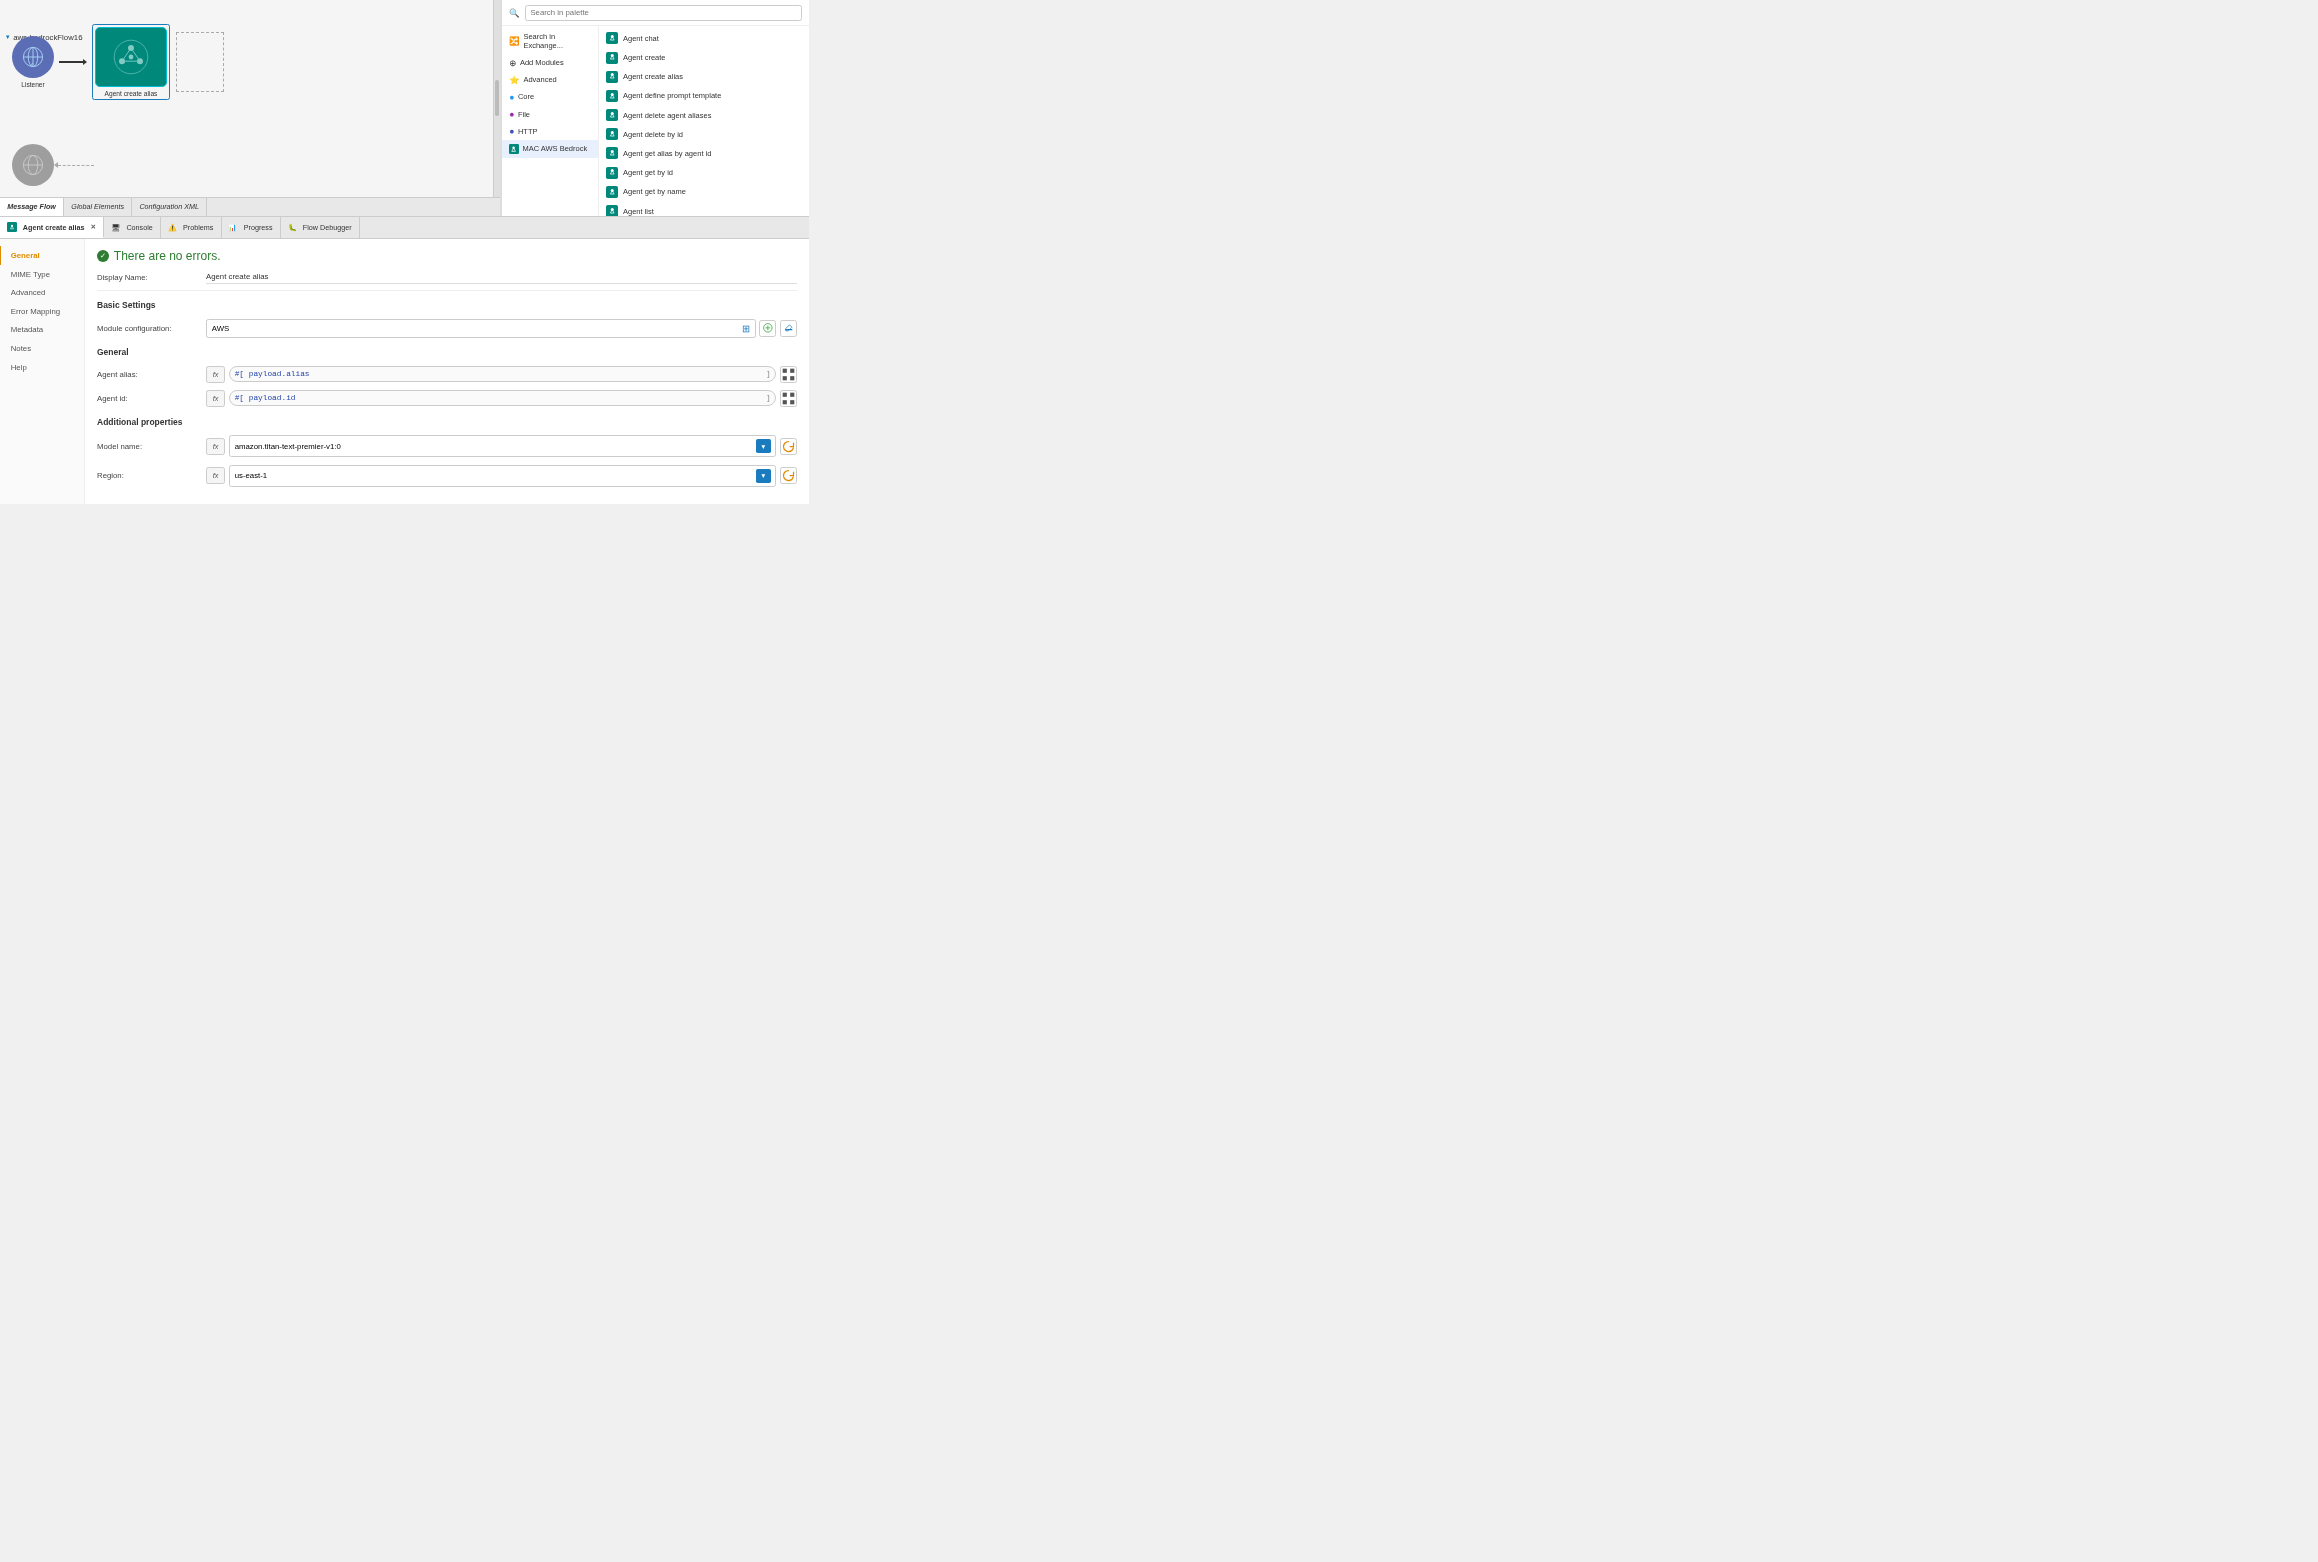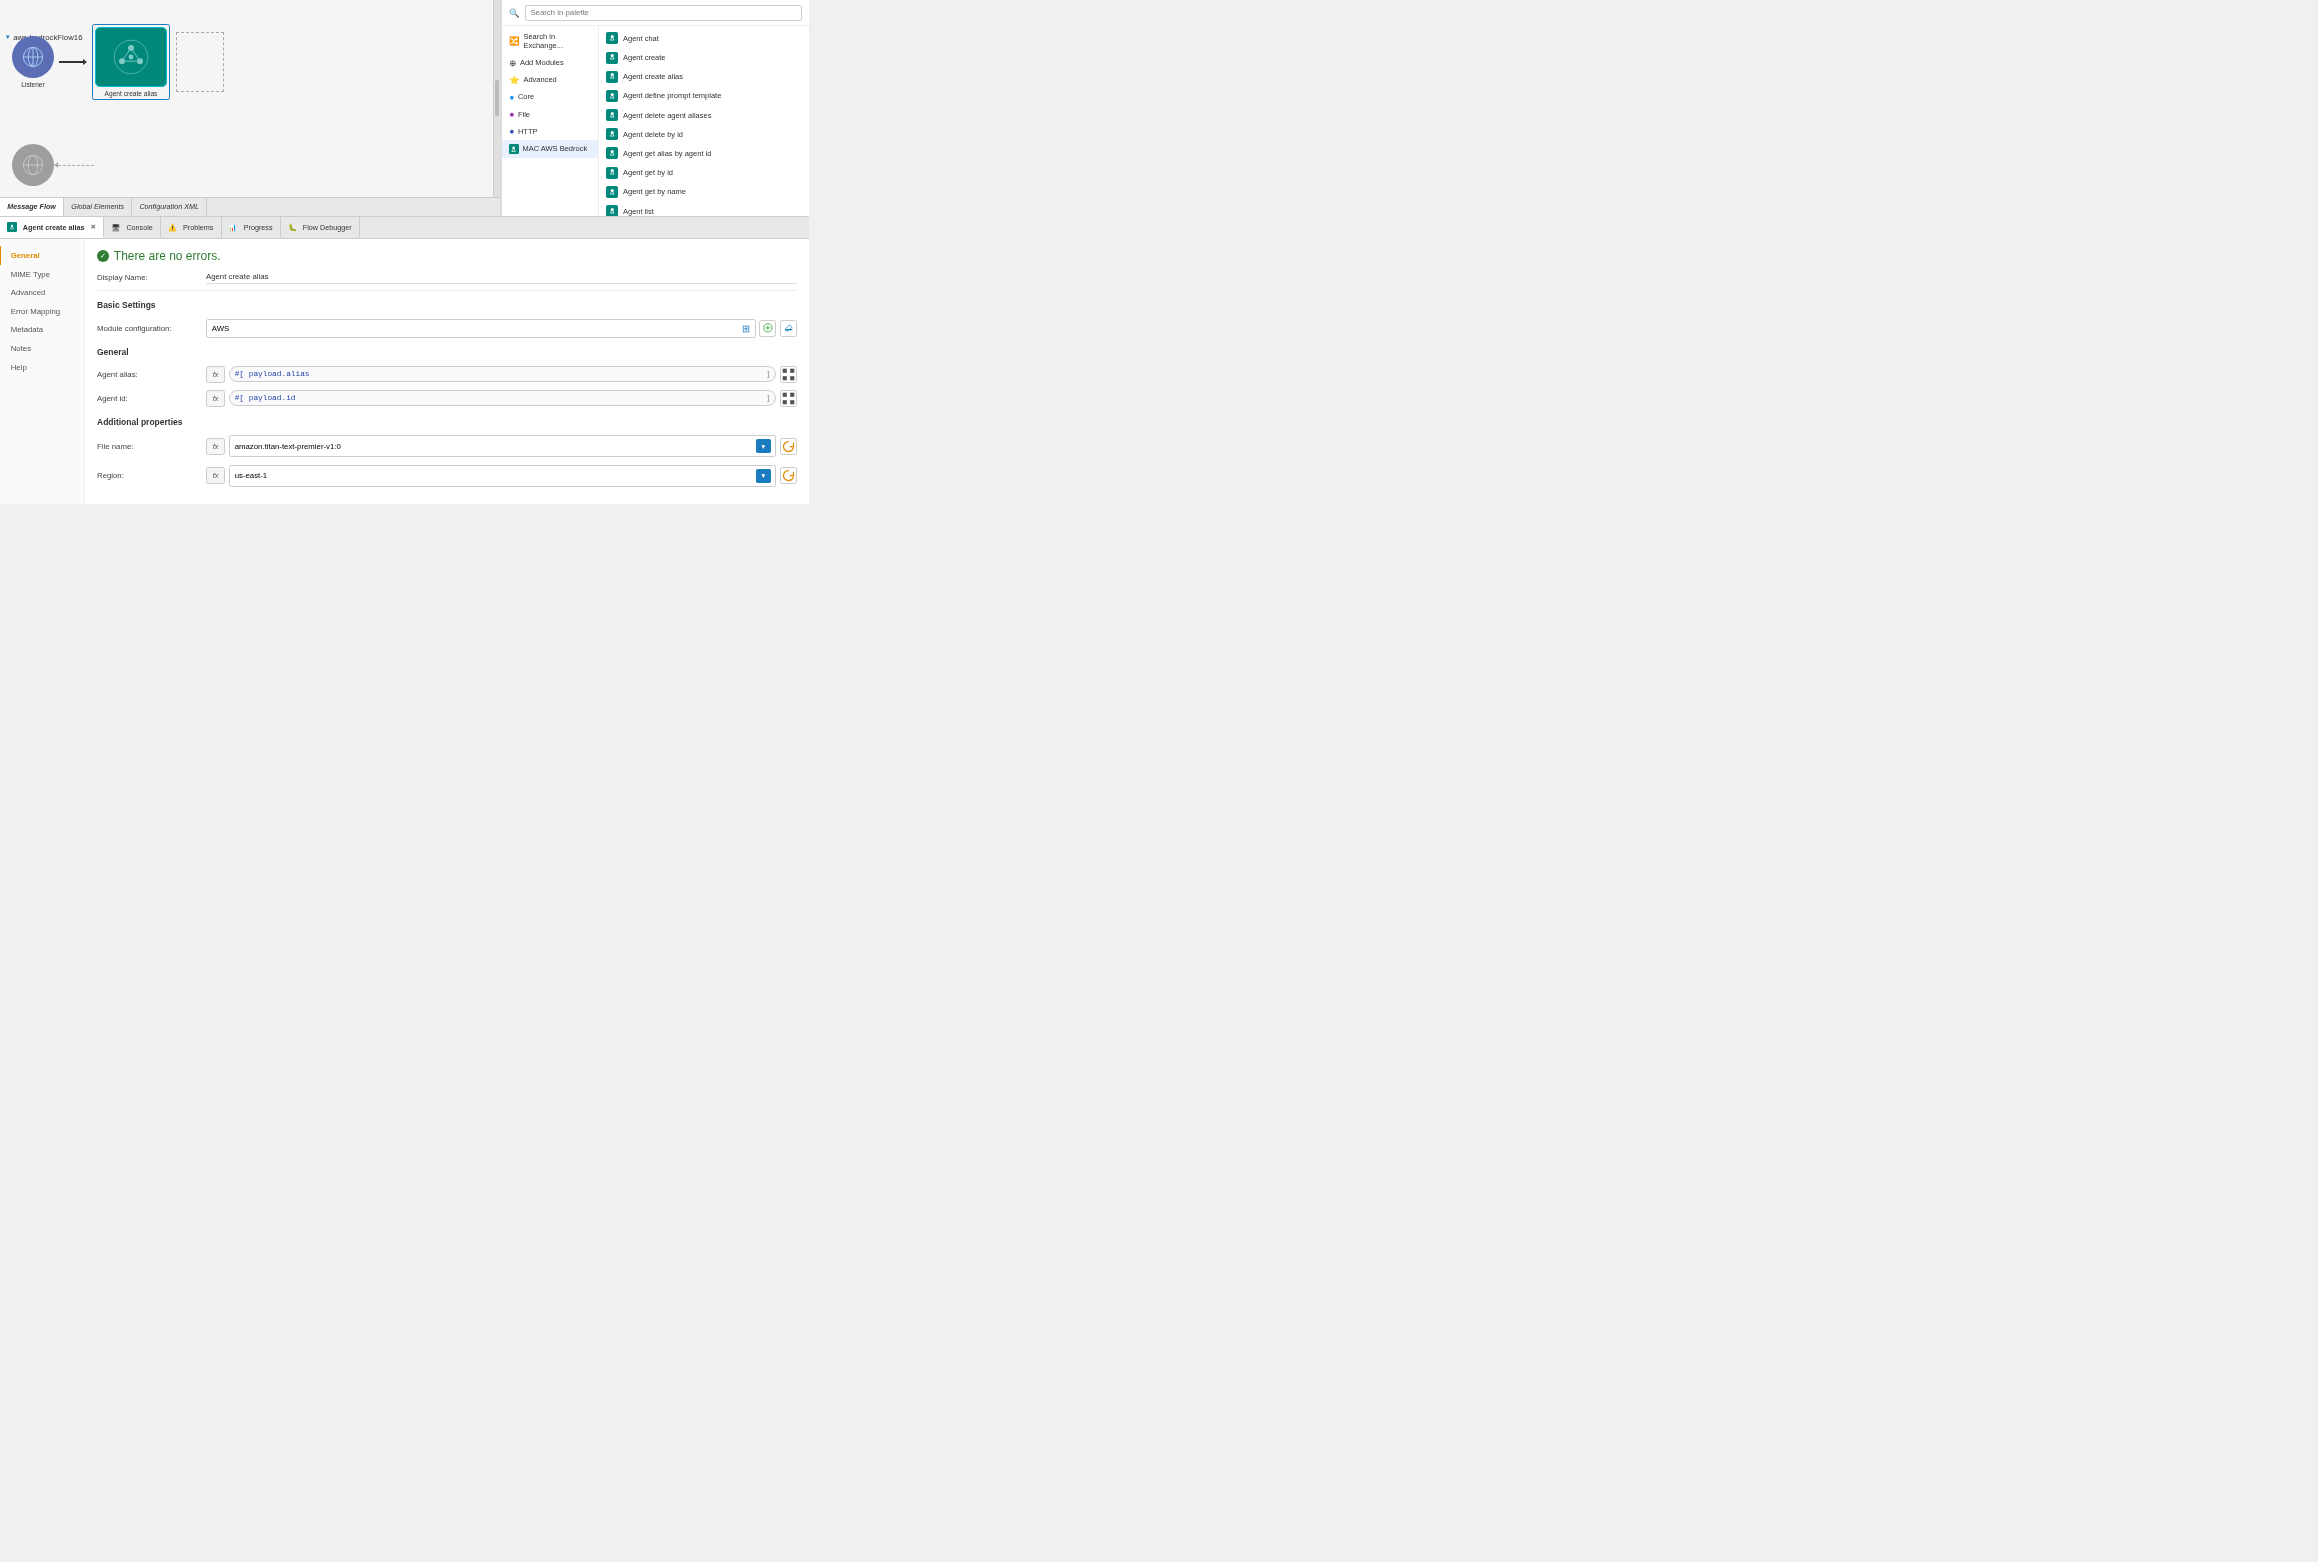--- a/index.html
+++ b/index.html
@@ -468,21 +468,21 @@
                 <rect x="2" y="11" width="5" height="5" fill="#555"></rect>
                 <rect x="11" y="11" width="5" height="5" fill="#555"></rect>
               </svg>
           </div>
         </div>
       </div>
 
       <div class="section-title">Additional properties</div>
 
       <div class="input-row">
-        <span class="input-label">File name:</span>
+        <span class="input-label">Model name:</span>
         <div class="fx-input-row">
           <div class="fx-btn">
               <em>fx</em>
             </div>
           <div class="dropdown-box">
             <span>amazon.titan-text-premier-v1:0</span>
             <div class="dropdown-arrow">▾</div>
           </div>
           <div class="matrix-btn">
             <svg viewBox="0 0 18 18" fill="none">

